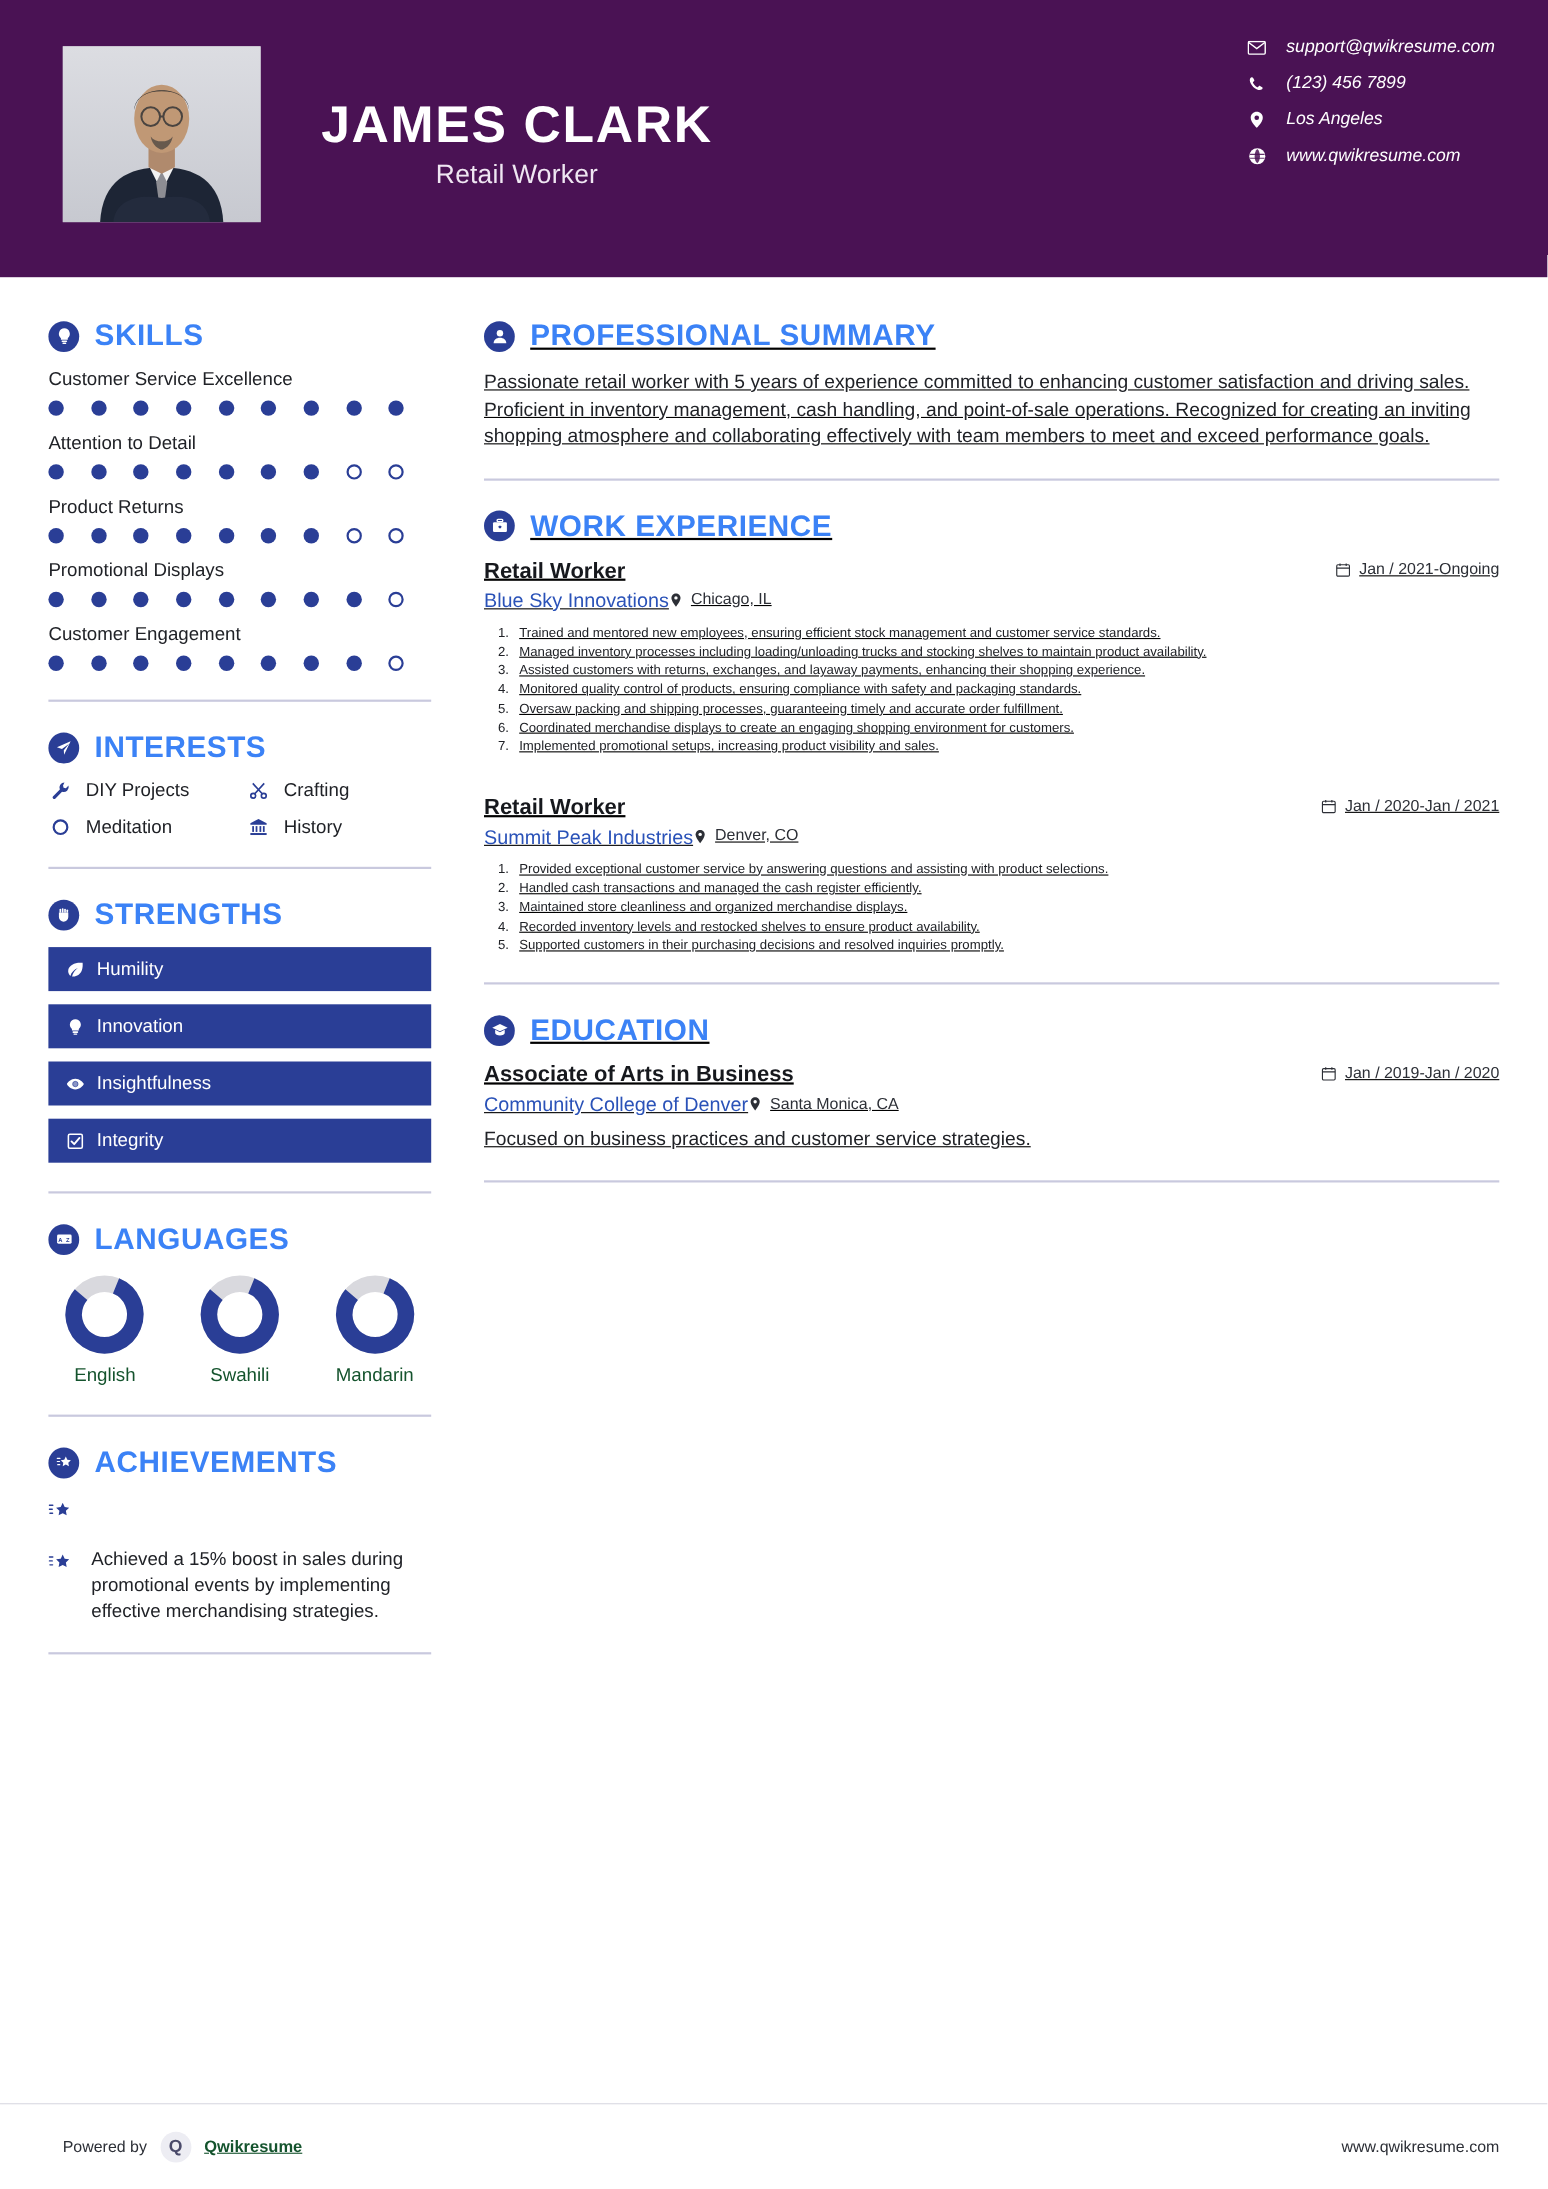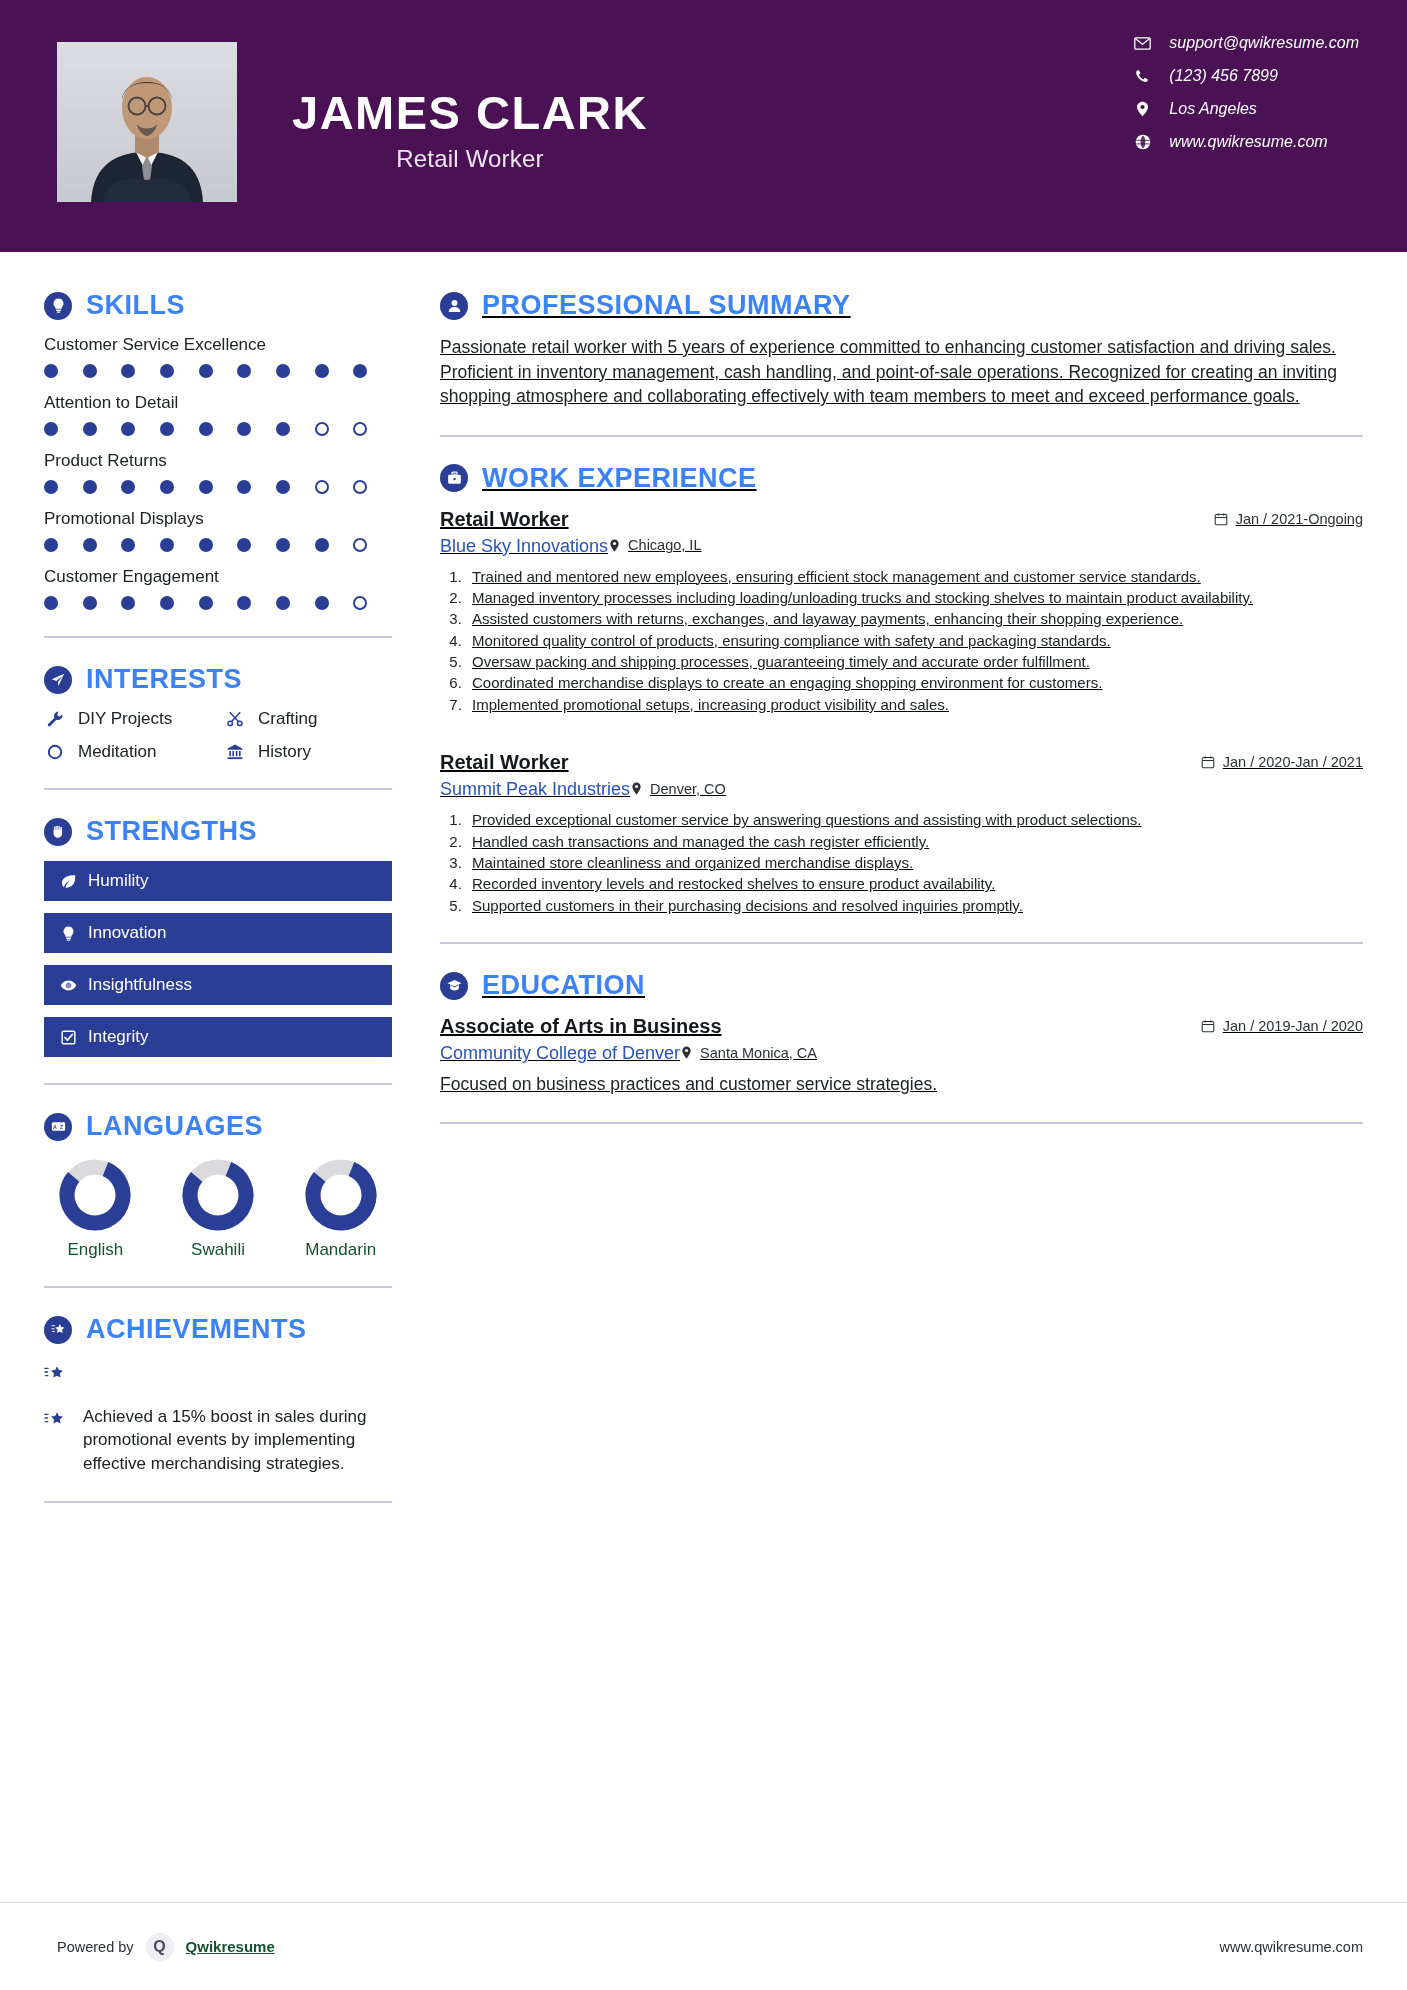--- a/index.html
+++ b/index.html
@@ -250,41 +250,41 @@
     display: flex;
     align-items: center;
     gap: 7px;
     white-space: nowrap;
   }
   ol.bullets {
     margin: 10px 0 0 26px;
     padding: 0;
   }
   ol.bullets li {
-    font-size: 15px;
+    font-size: 12px;
     line-height: 1.36;
     color: #202227;
     padding-left: 6px;
     margin-bottom: 1px;
   }
   .job-gap { height: 30px; }
 
   .edu-desc {
     font-size: 17.5px;
     line-height: 1.38;
     color: #202227;
     margin-top: 8px;
   }
 
   
   .footer {
     position: absolute;
     left: 0; right: 0;
     bottom: 0;
-    height: 88px;
+    height: 78px;
     border-top: 1px solid #d9d9e2;
     display: flex;
     align-items: center;
     justify-content: space-between;
     padding: 0 44px 0 57px;
     gap: 20px;
   }
   .footer-left {
     display: flex;
     align-items: center;

